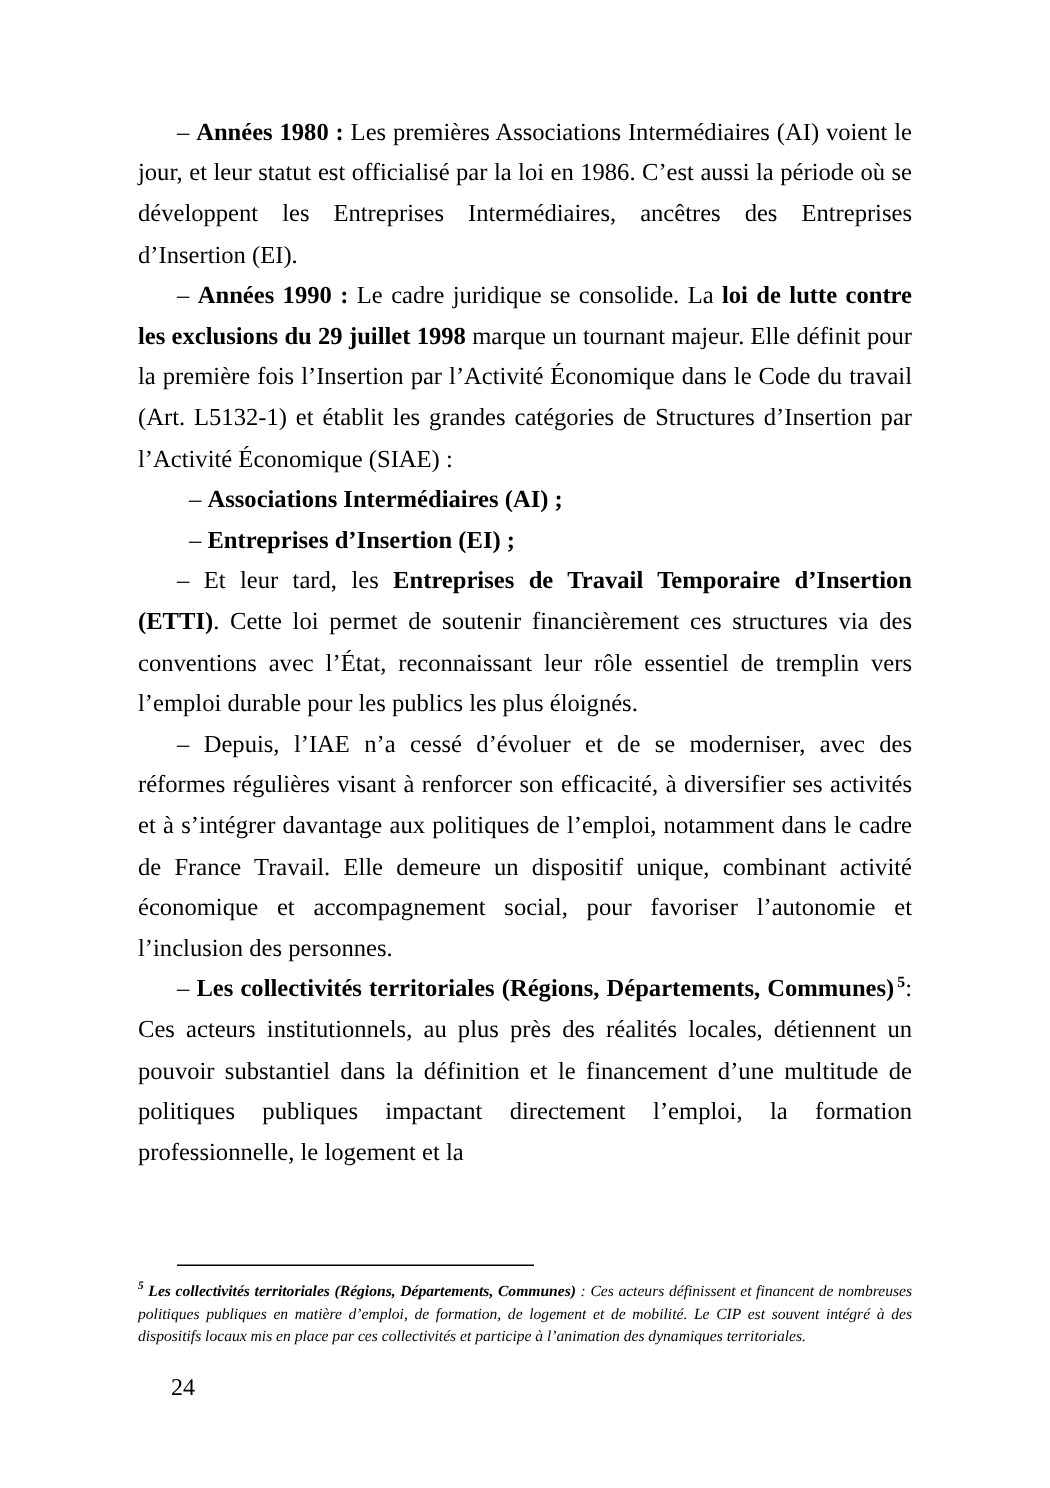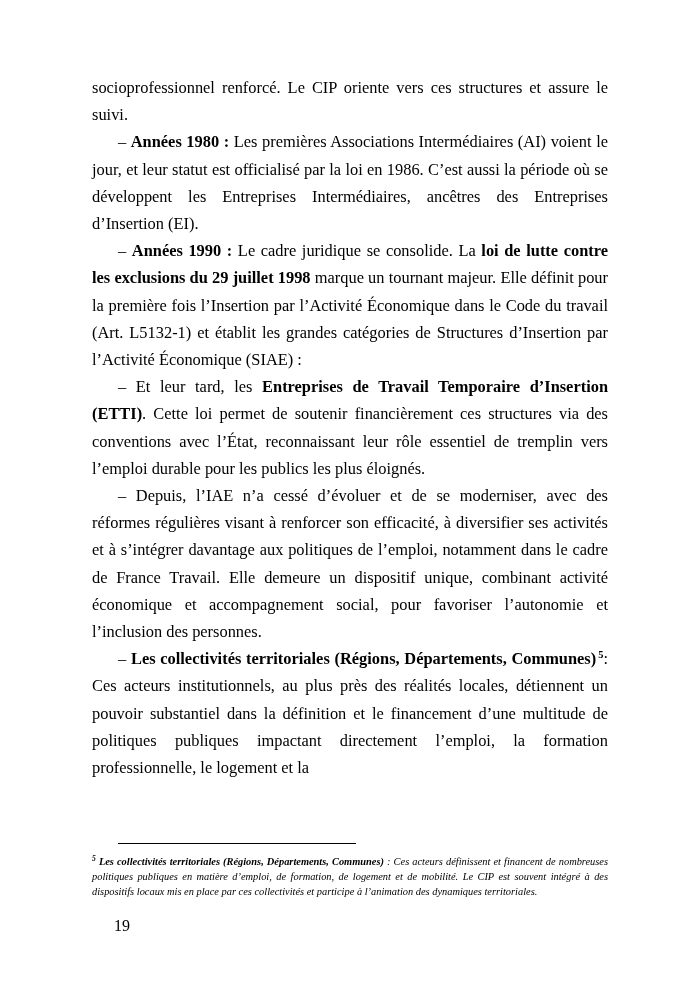--- a/index.html
+++ b/index.html
@@ -97,30 +97,31 @@
     font-size: 16px;
     line-height: 20px;
   }
 </style>
 </head>
 <body>
 
 <div class="page">
 
   <div class="body-col" id="body-col">
-      <p class="para"><span>socioprofessionnel renforcé. Le CIP oriente vers ces structures et assure le suivi.</span></p>
       <p class="para indent"><span>– </span><b>Années 1980 :</b><span> Les premières Associations Intermédiaires (AI) voient le jour, et leur statut est officialisé par la loi en 1986. C’est aussi la période où se développent les Entreprises Intermédiaires, ancêtres des Entreprises d’Insertion (EI).</span></p>
       <p class="para indent"><span>– </span><b>Années 1990 :</b><span> Le cadre juridique se consolide. La </span><b>loi de lutte contre les exclusions du 29 juillet 1998</b><span> marque un tournant majeur. Elle définit pour la première fois l’Insertion par l’Activité Économique dans le Code du travail (Art. L5132-1) et établit les grandes catégories de Structures d’Insertion par l’Activité Économique (SIAE) :</span></p>
+      <p class="para listline"><span>– </span><b>Associations Intermédiaires (AI) ;</b></p>
+      <p class="para listline"><span>– </span><b>Entreprises d’Insertion (EI) ;</b></p>
       <p class="para indent"><span>– Et leur tard, les </span><b>Entreprises de Travail Temporaire d’Insertion (ETTI)</b><span>. Cette loi permet de soutenir financièrement ces structures via des conventions avec l’État, reconnaissant leur rôle essentiel de tremplin vers l’emploi durable pour les publics les plus éloignés.</span></p>
       <p class="para indent"><span>– Depuis, l’IAE n’a cessé d’évoluer et de se moderniser, avec des réformes régulières visant à renforcer son efficacité, à diversifier ses activités et à s’intégrer davantage aux politiques de l’emploi, notamment dans le cadre de France Travail. Elle demeure un dispositif unique, combinant activité économique et accompagnement social, pour favoriser l’autonomie et l’inclusion des personnes.</span></p>
       <p class="para indent"><span>– </span><b>Les collectivités territoriales (Régions, Départements, Communes)</b><sup class="fnref">5</sup><span>: Ces acteurs institutionnels, au plus près des réalités locales, détiennent un pouvoir substantiel dans la définition et le financement d’une multitude de politiques publiques impactant directement l’emploi, la formation professionnelle, le logement et la</span></p>
     </div>
 
   <div class="footnote-rule"></div>
 
   <div class="footnote">
     <span class="fn-marker">5</span>
     <span class="fn-title">Les collectivités territoriales (Régions, Départements, Communes)</span><span> : Ces acteurs définissent et financent de nombreuses politiques publiques en matière d’emploi, de formation, de logement et de mobilité. Le CIP est souvent intégré à des dispositifs locaux mis en place par ces collectivités et participe à l’animation des dynamiques territoriales.</span>
   </div>
 
-  <div class="page-number">19</div>
+  <div class="page-number">24</div>
 
 </div>
 
 </body></html>

